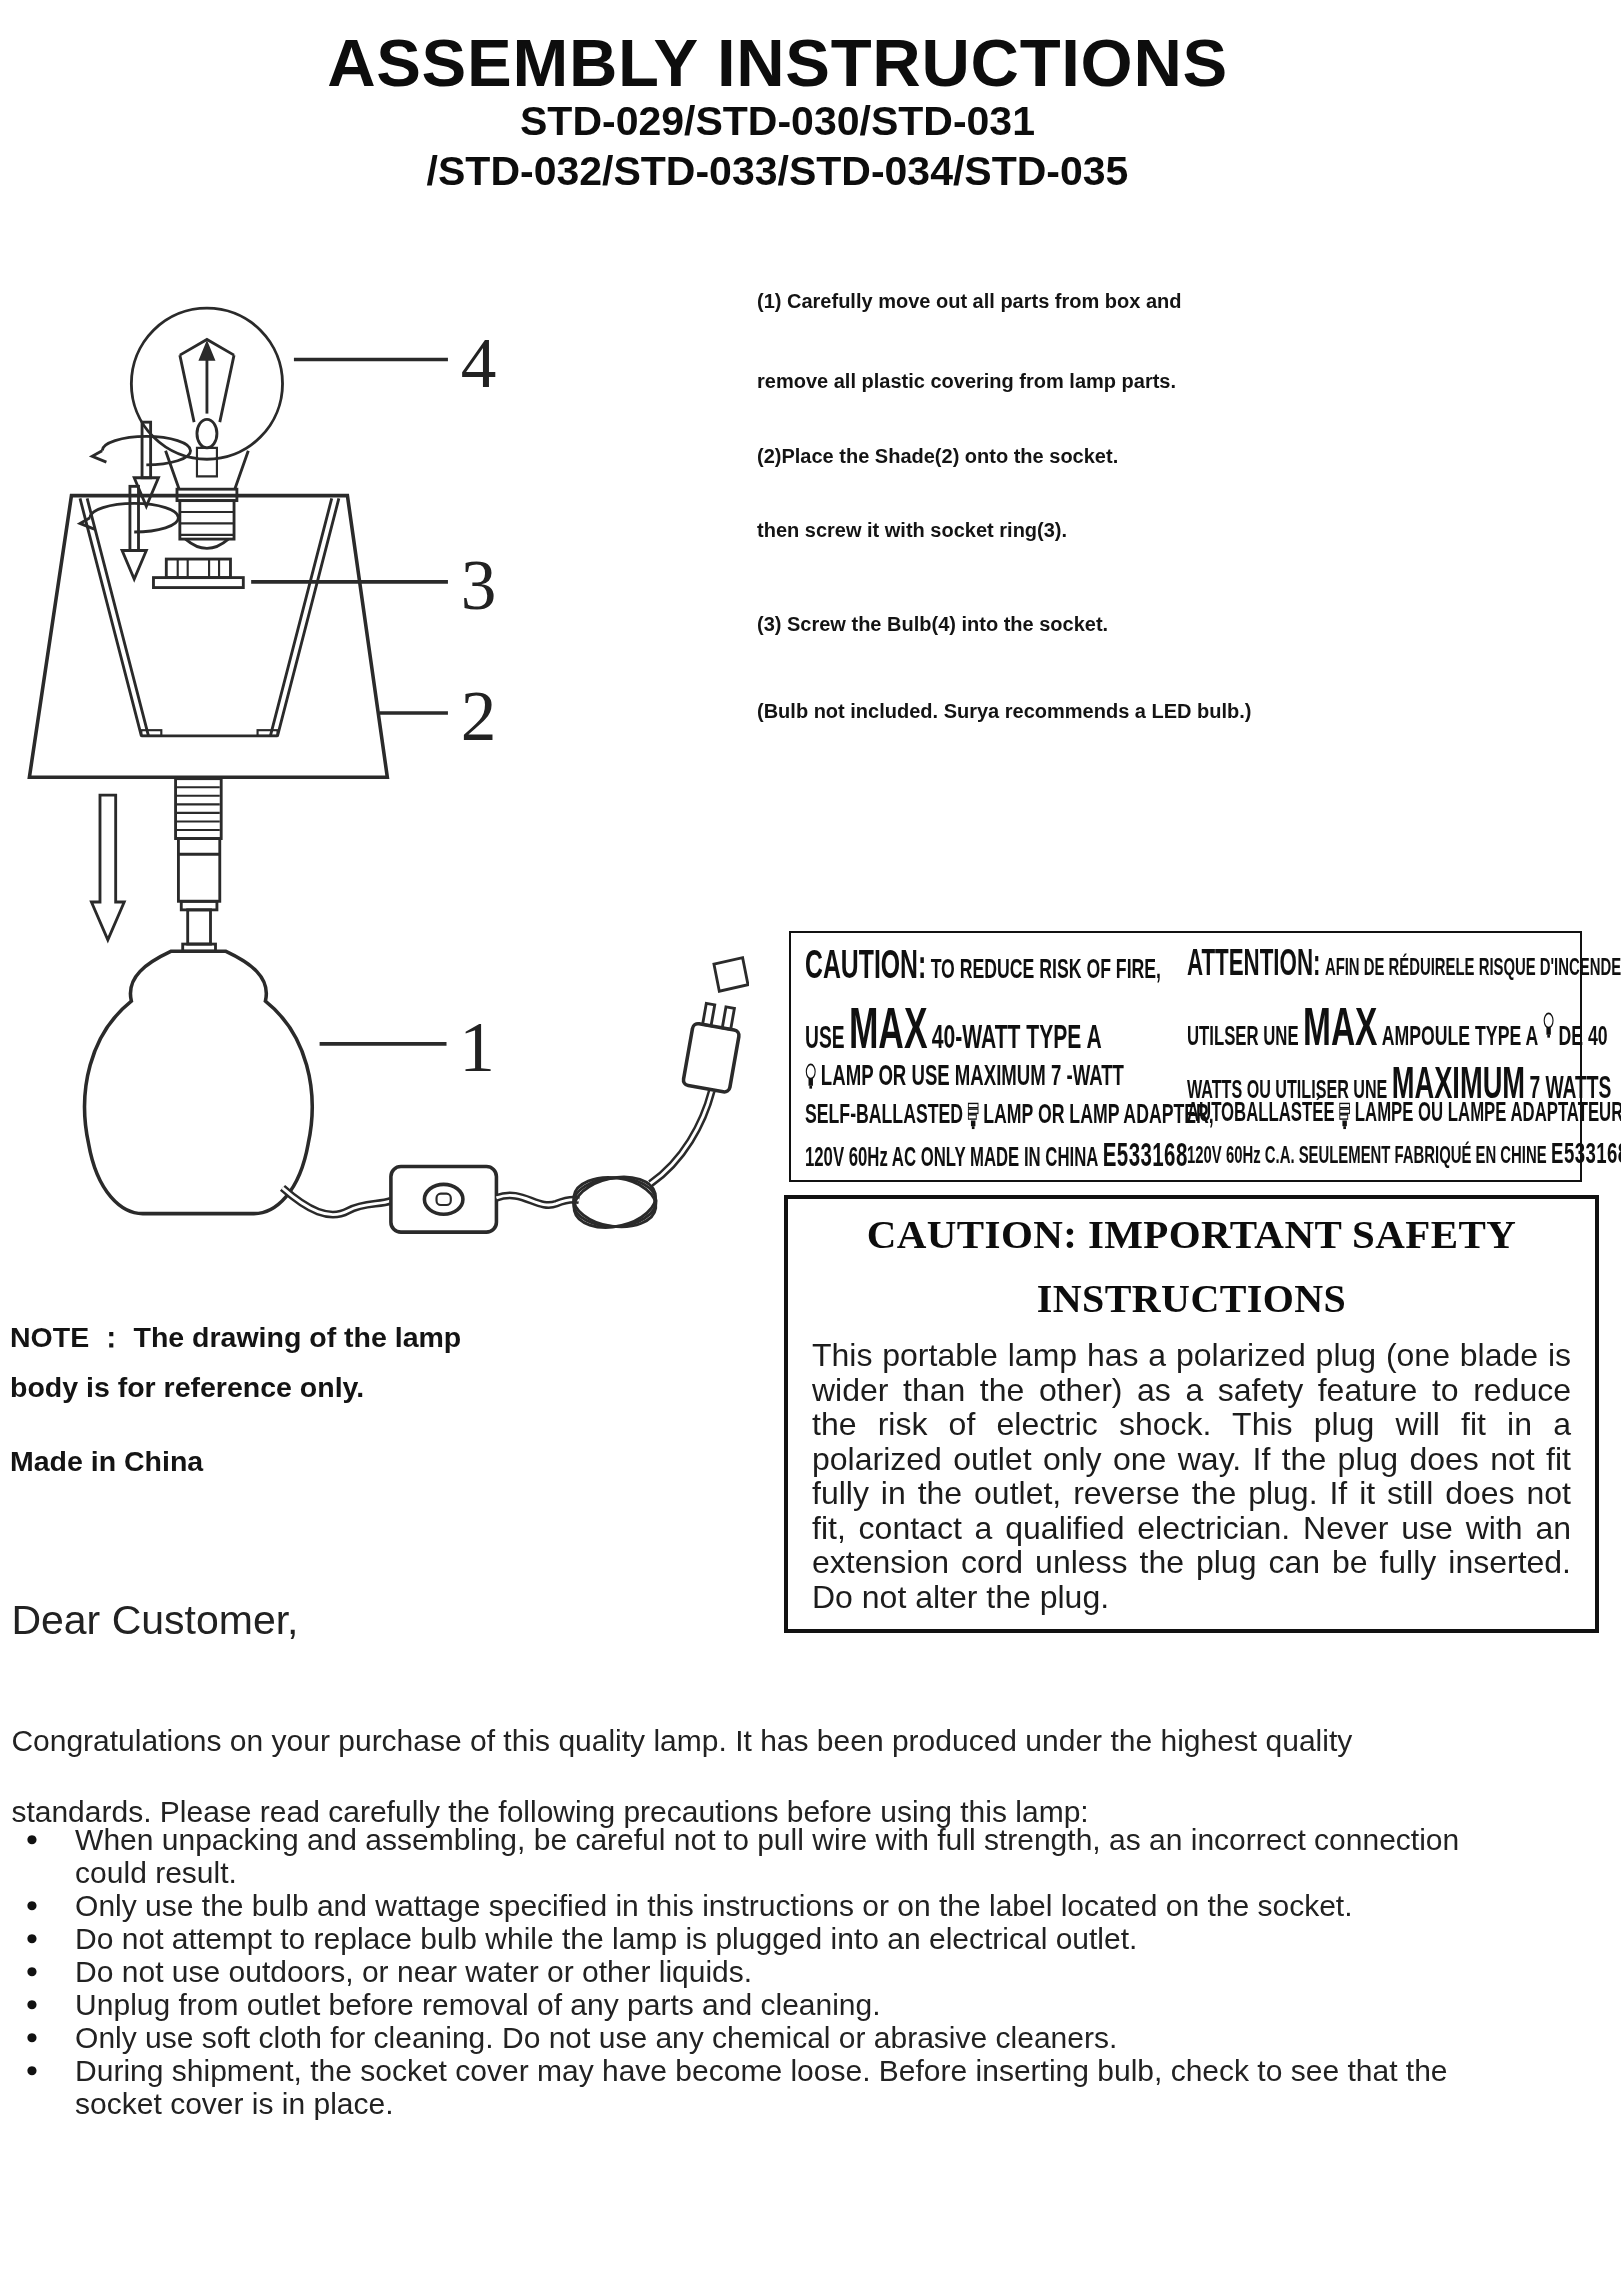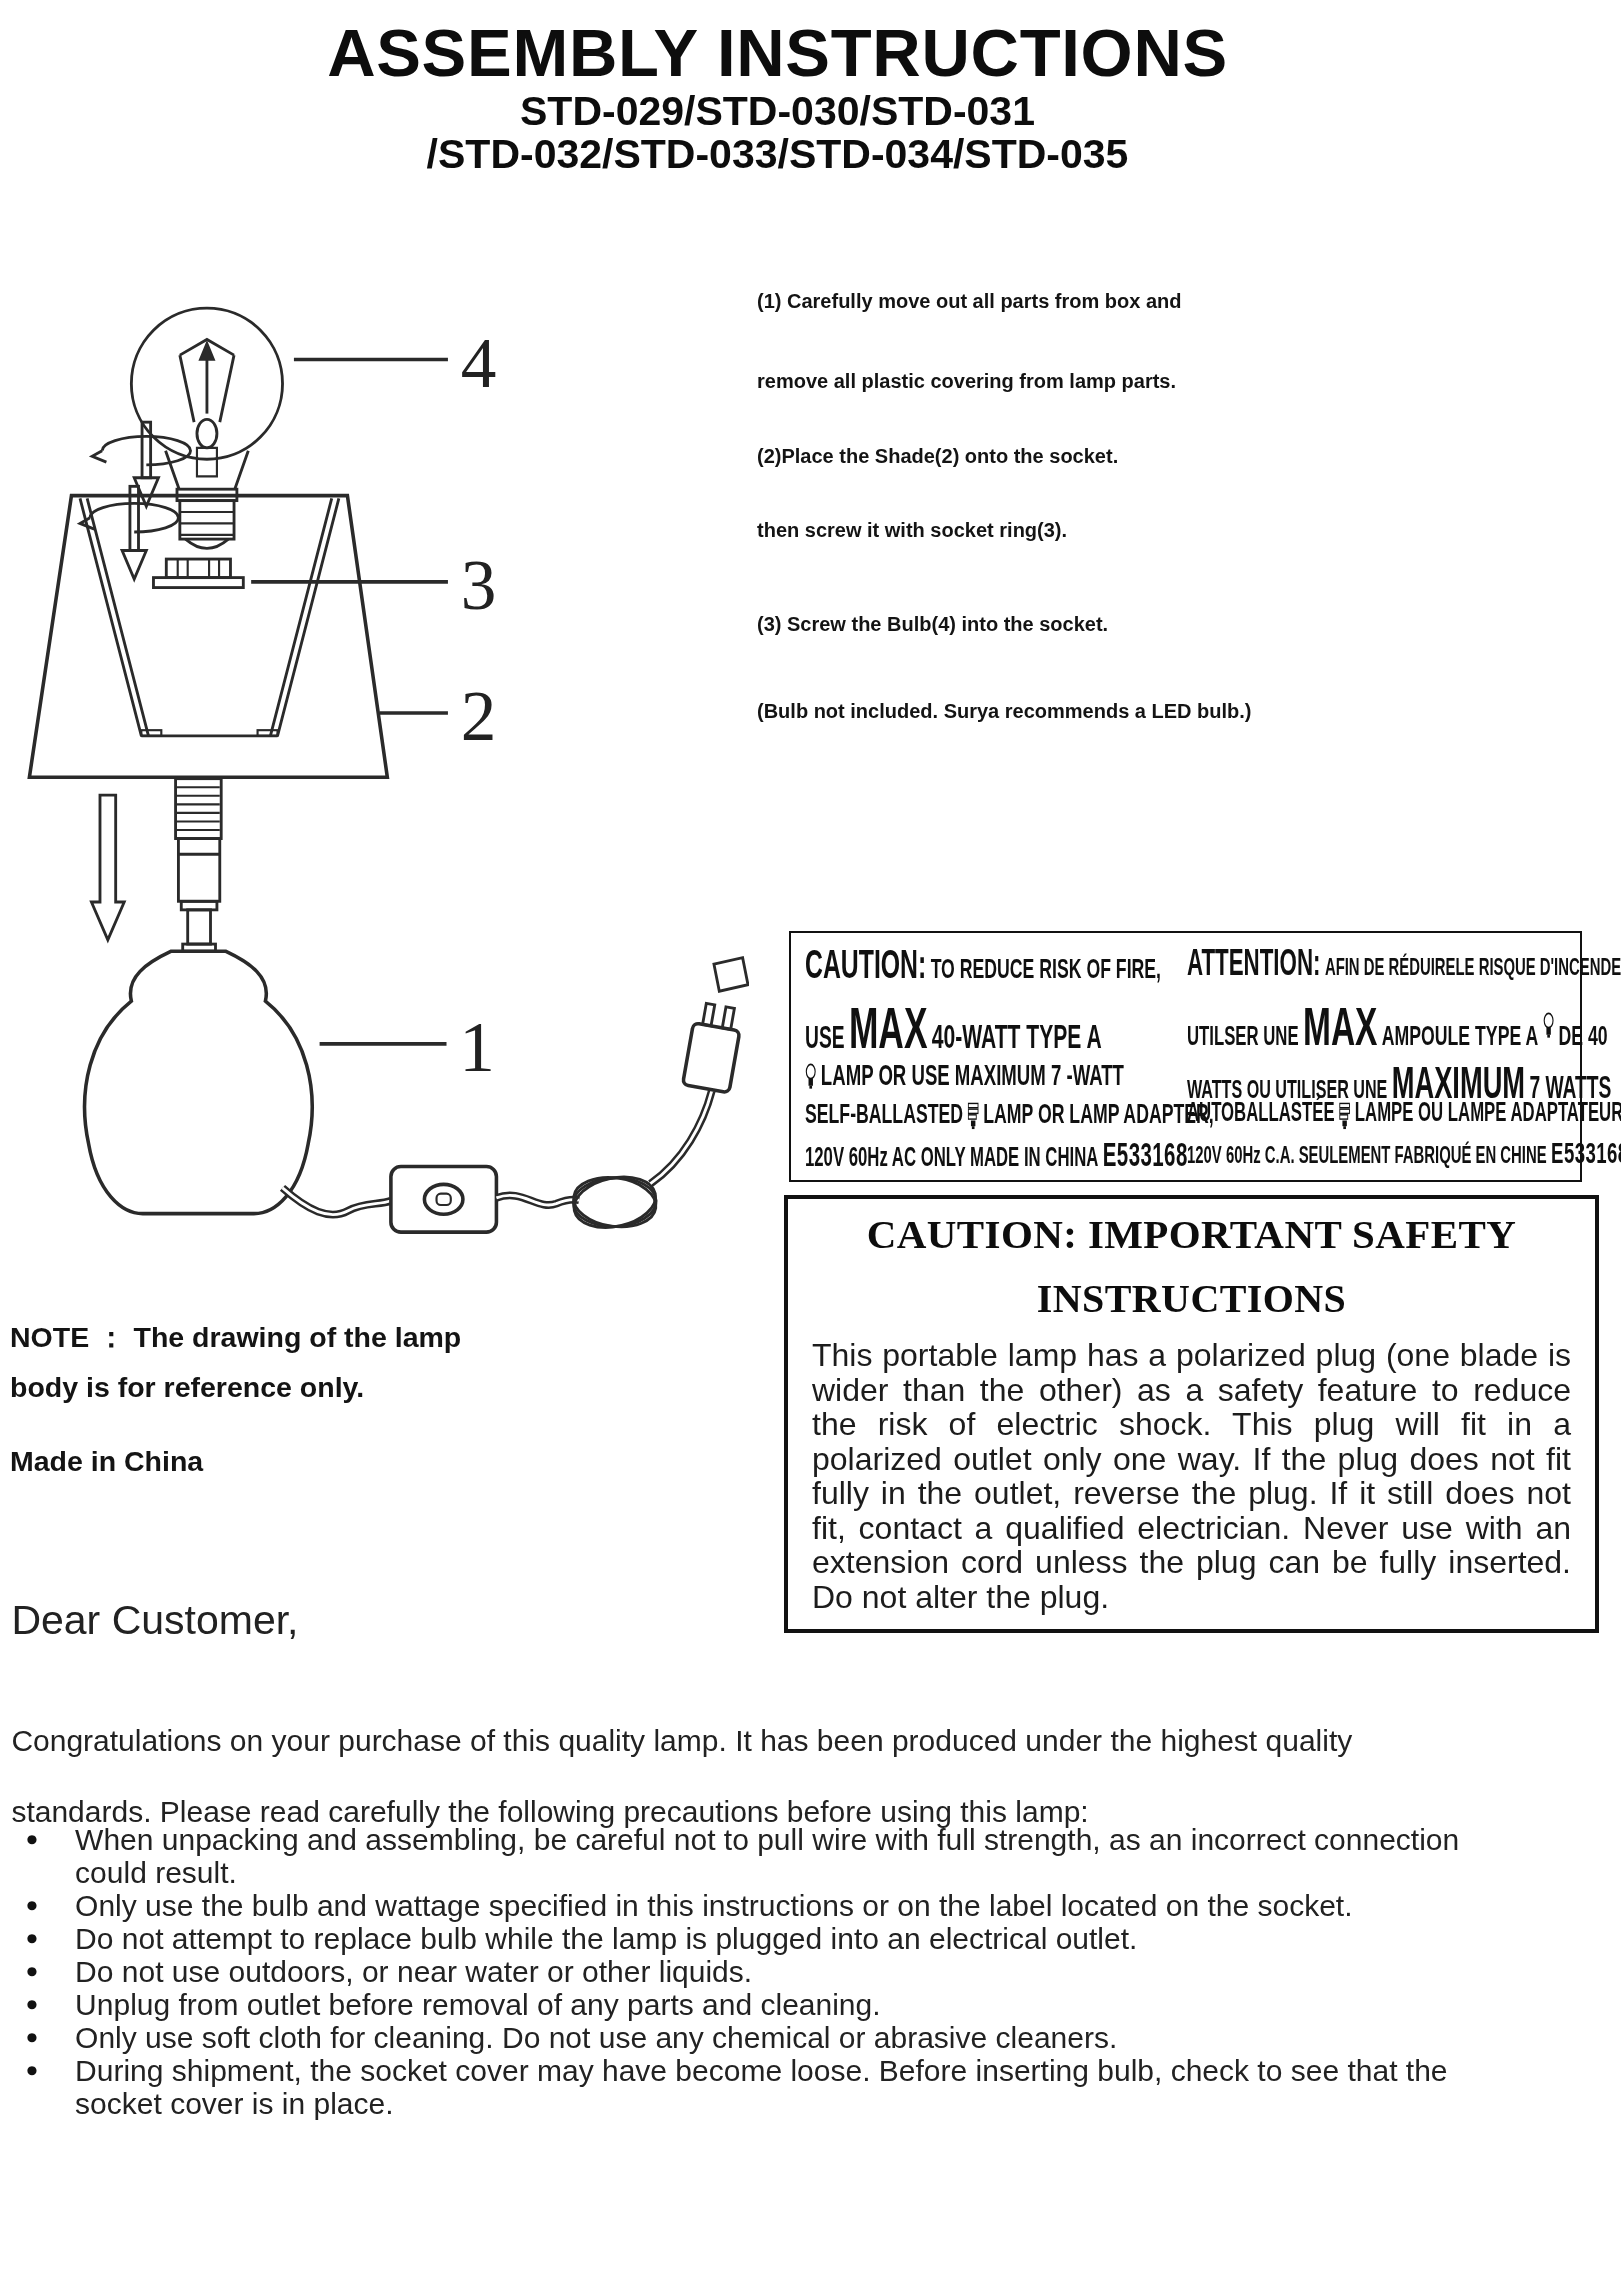--- a/index.html
+++ b/index.html
@@ -1,24 +1,24 @@
 <!DOCTYPE html>
 <html style="font-size:11.4px"><head>
 <meta charset="utf-8">
 <style>
   html,body{margin:0;padding:0;background:#e8e8e8;}
   .page{position:relative;width:1622px;height:2295px;background:#ffffff;overflow:hidden;
         font-family:"Liberation Sans", sans-serif;color:#161616;}
 
   
   .header{position:absolute;top:0;left:0;width:1555px;text-align:center;}
-  .title{margin:0;padding-top:14px;font-size:67px;font-weight:700;letter-spacing:0.7px;color:#0d0d0d;}
+  .title{margin:0;padding-top:24px;font-size:67px;font-weight:700;letter-spacing:0.7px;color:#0d0d0d;}
   .subtitle{font-size:41px;font-weight:700;color:#0d0d0d;line-height:1.0;}
   .subtitle.s1{}
-  .subtitle.s2{margin-top:2px;}
+  .subtitle.s2{margin-top:9px;}
 
   
   .diagram{position:absolute;left:0;top:271px;width:749px;height:1041px;}
   .diagram text{font-family:"Liberation Serif", serif;font-size:100px;fill:#222;}
 
   
   .step{position:absolute;left:757px;font-size:20px;font-weight:700;white-space:nowrap;color:#141414;}
 
   
   .label-box{position:absolute;left:789px;top:931px;width:793px;height:251px;

